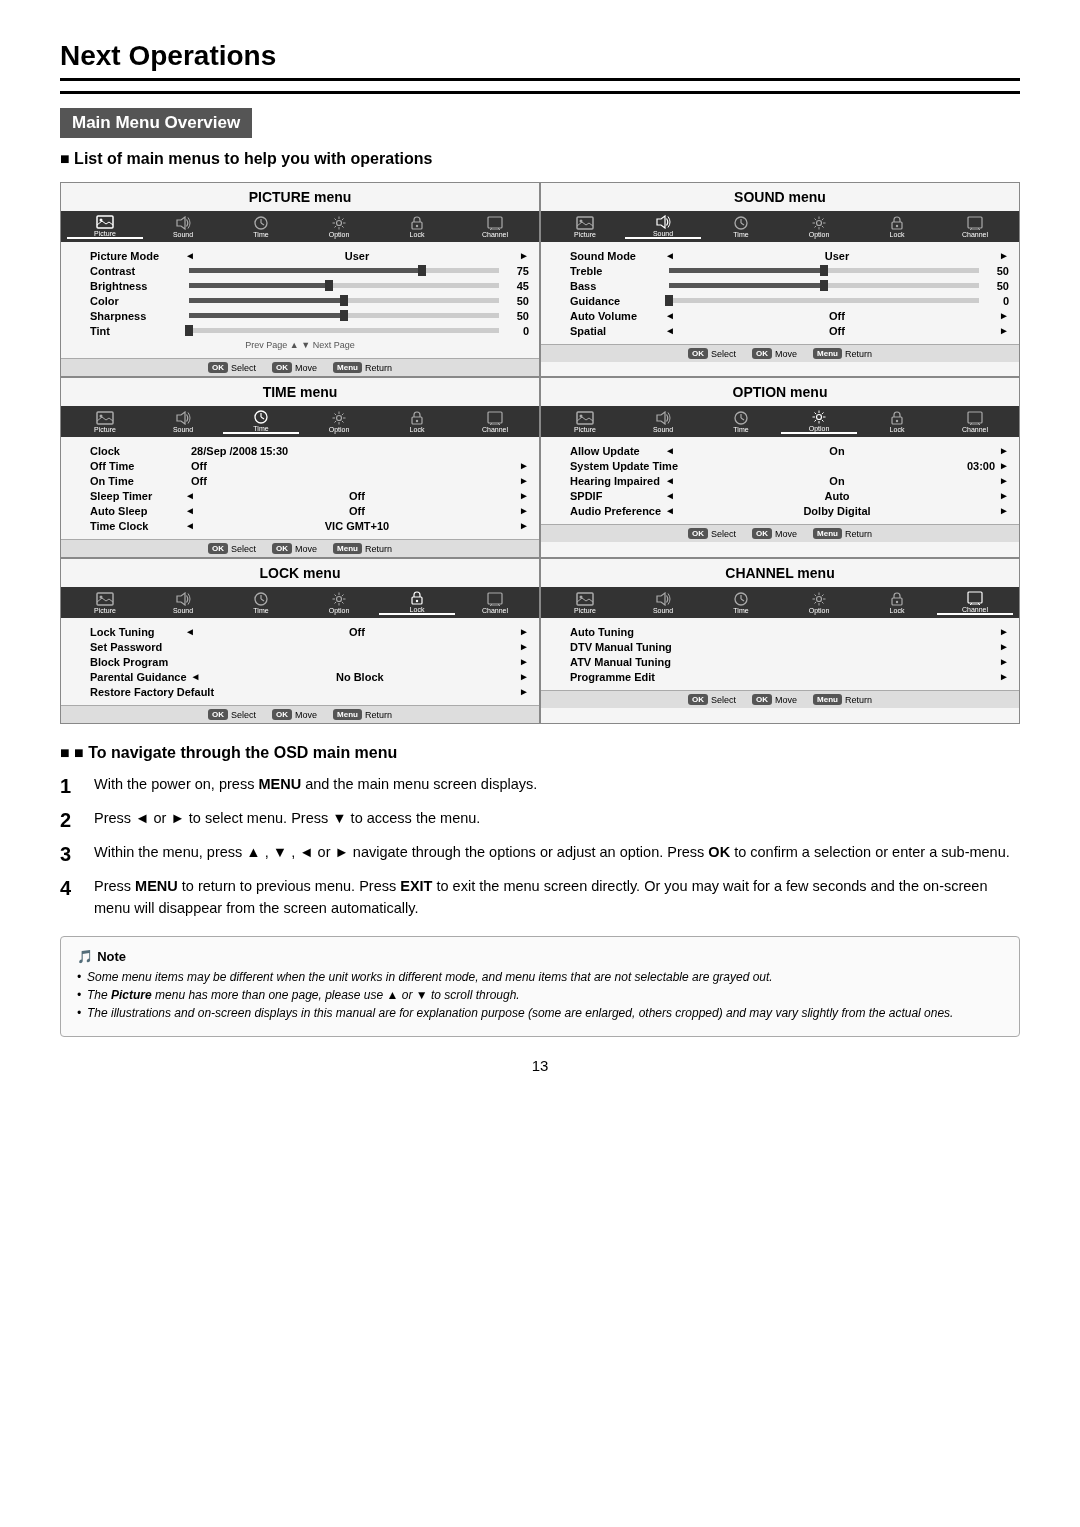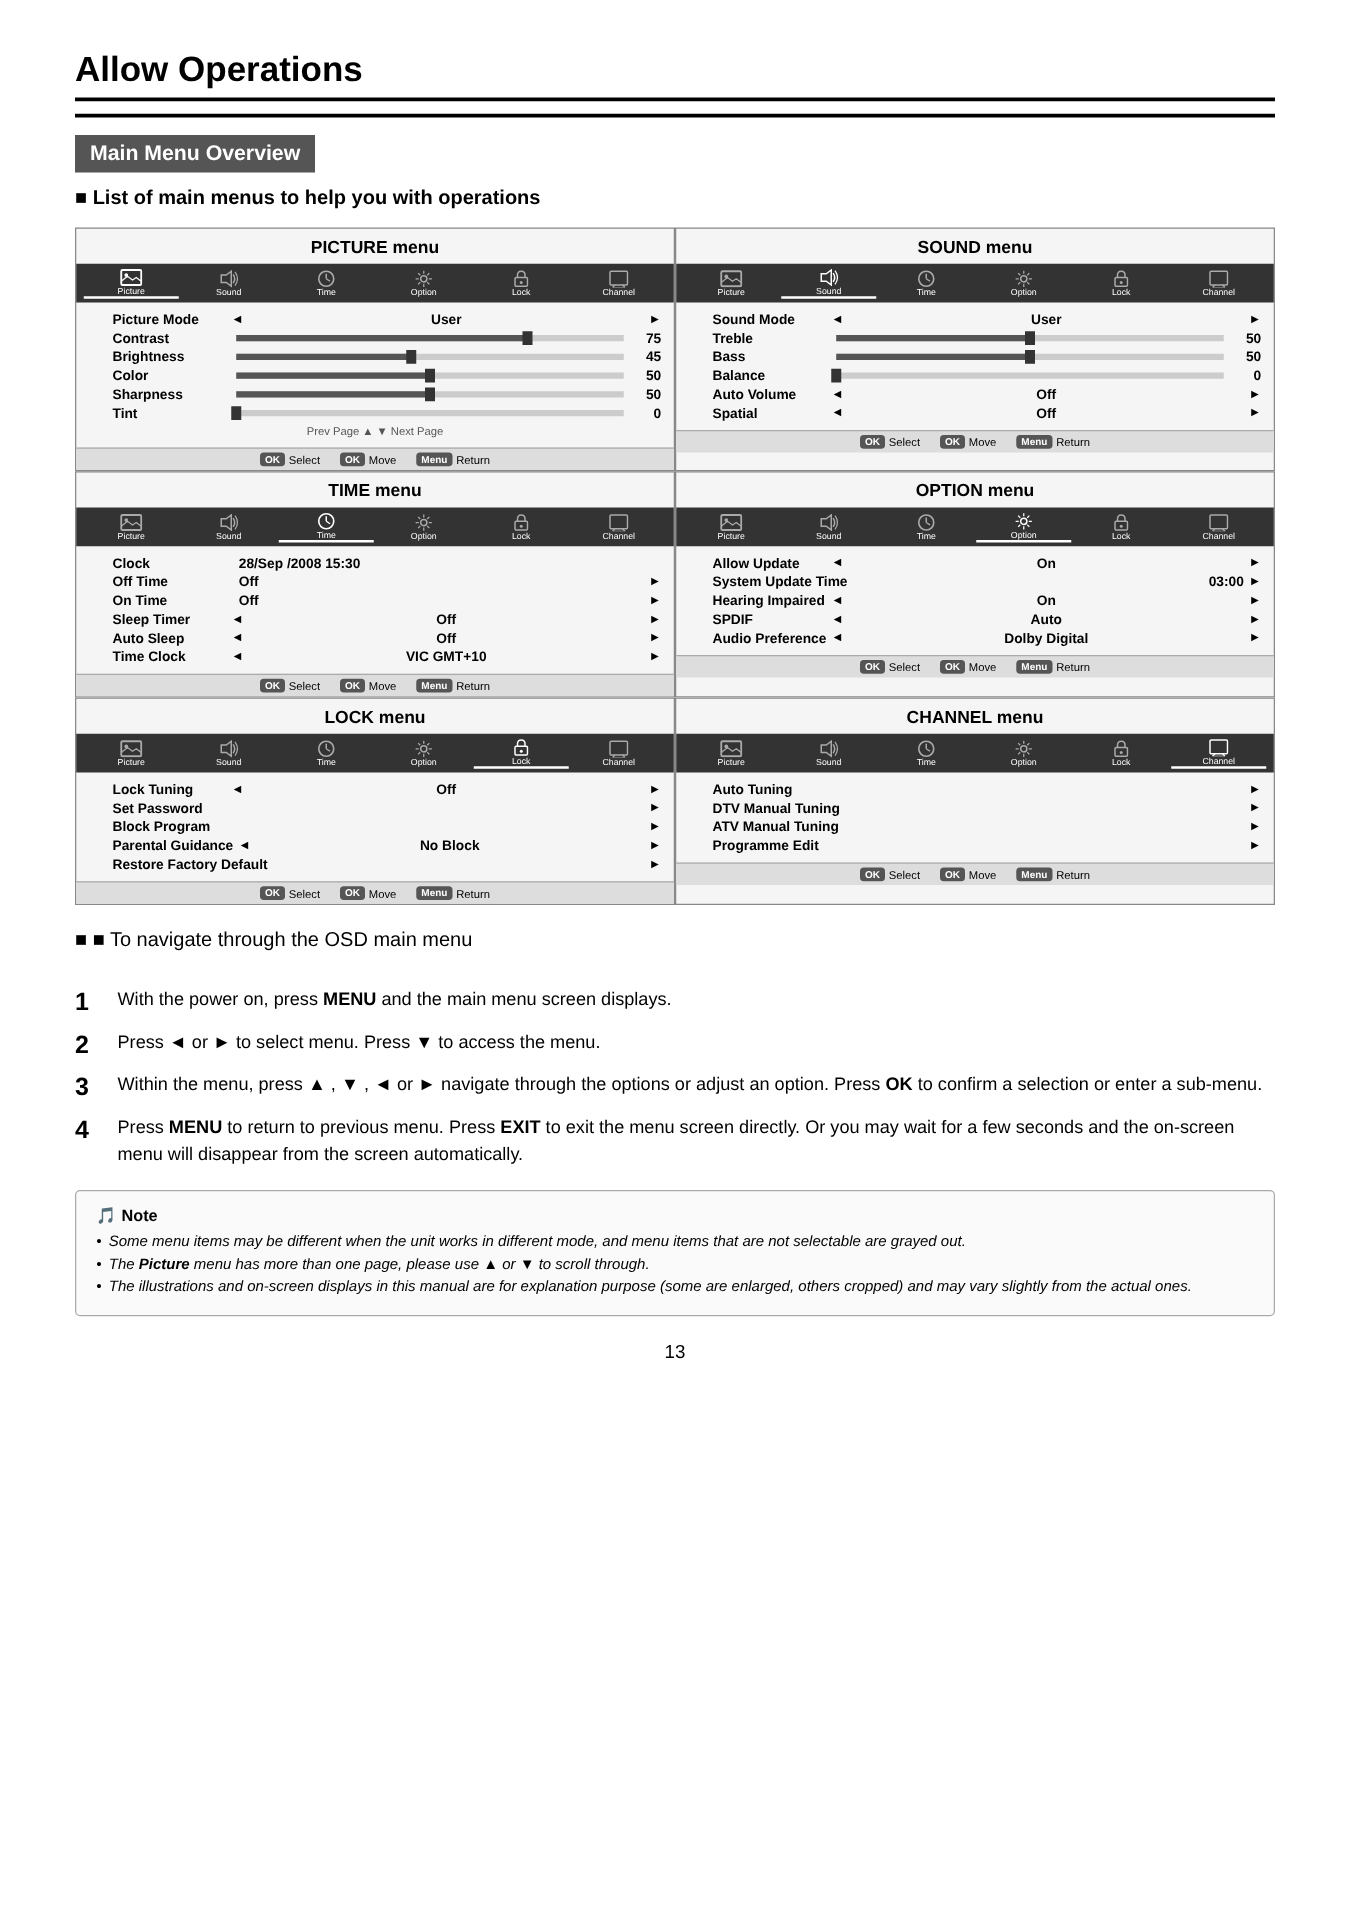--- a/index.html
+++ b/index.html
@@ -159,22 +159,22 @@
       text-align: center;
       color: #555;
       padding: 2px 0;
     }
     .nav-section {
       margin-top: 10px;
       margin-bottom: 16px;
     }
     .nav-header {
       font-size: 16px;
-      font-weight: normal;
-      margin-bottom: 28px;
+      font-weight: bold;
+      margin-bottom: 12px;
     }
     .nav-header::before {
       content: '■ ';
     }
     .nav-steps {
       list-style: none;
       padding: 0;
     }
     .nav-step {
       display: flex;
@@ -229,21 +229,21 @@
       border: none;
       border-top: 3px solid #000;
       margin-bottom: 14px;
     }
   </style>
 </head>
 <body>
 
 
 
-<h1 class="page-title">Allow Operations</h1>
+<h1 class="page-title">Next Operations</h1>
 <hr class="divider">
 
 <div class="section-header">Main Menu Overview</div>
 
 <p class="list-header">List of main menus to help you with operations</p>
 
 <div class="menus-grid">
 <div class="menu-box">
       <div class="menu-box-title">PICTURE menu</div>
       <div class="menu-icons-bar">
@@ -453,21 +453,21 @@
         </div>
         <div class="menu-row">
           <span class="label">Bass</span>
           <div class="slider-bar">
             <div class="slider-fill" style="width: 50%;"></div>
             <div class="slider-thumb" style="left: 50%;"></div>
           </div>
           <span class="num">50</span>
         </div>
         <div class="menu-row">
-          <span class="label">Balance</span>
+          <span class="label">Guidance</span>
           <div class="slider-bar">
             <div class="slider-fill" style="width: 0%;"></div>
             <div class="slider-thumb" style="left: 0%;"></div>
           </div>
           <span class="num">0</span>
         </div>
         <div class="menu-row">
           <span class="label">Auto Volume</span>
           <span class="arrow-l">◄</span>
           <span class="value">Off</span>

